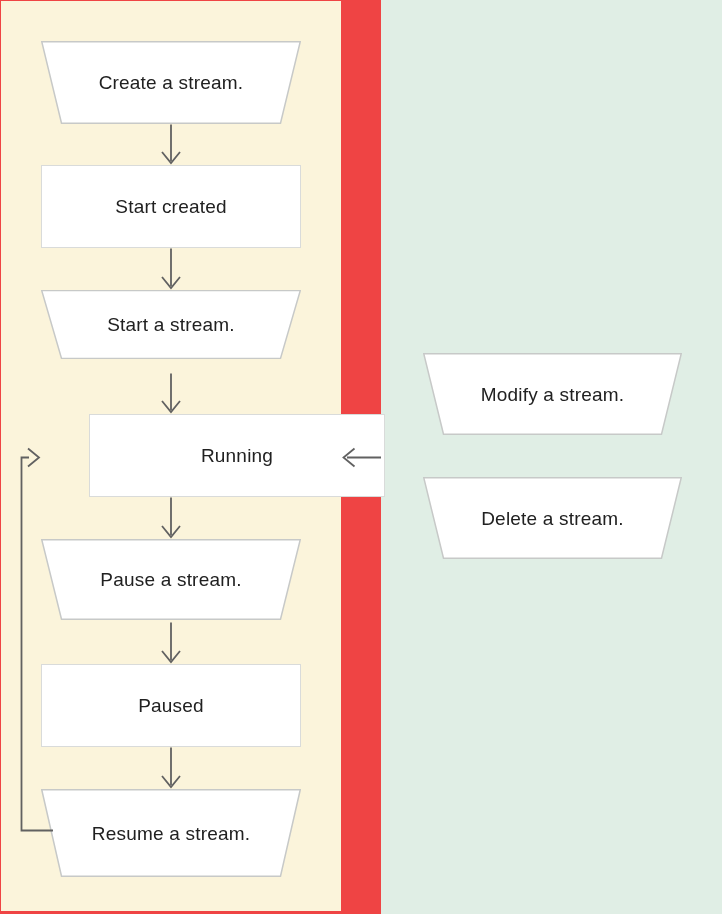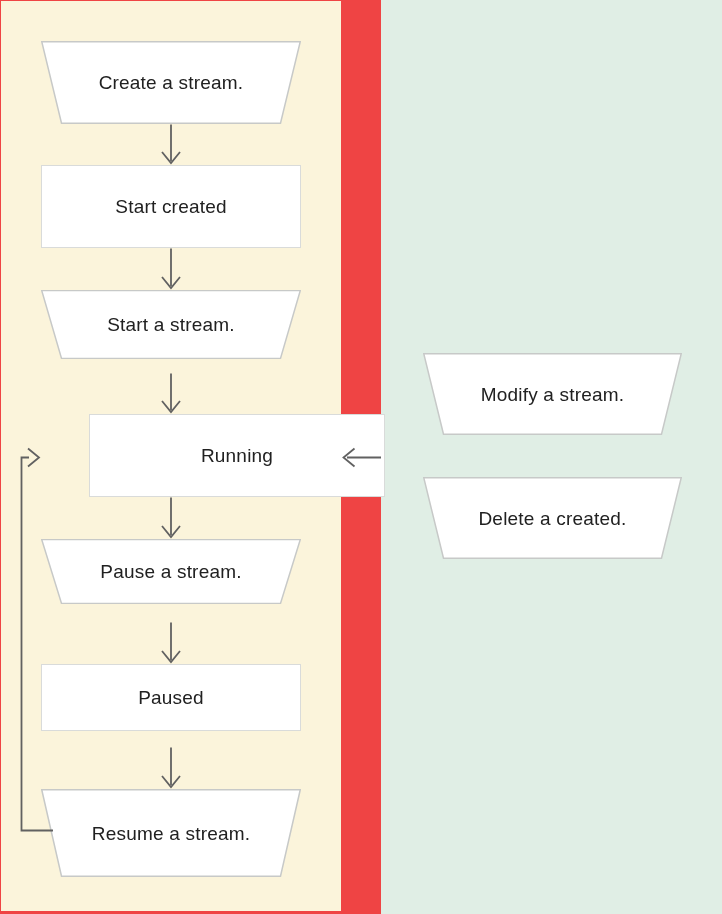--- a/index.html
+++ b/index.html
@@ -101,28 +101,28 @@
     <svg class="shape-svg" viewBox="0 0 260 83" preserveAspectRatio="none">
       <polygon points="0.75,0.75 259.25,0.75 239.5,82.25 20.5,82.25"></polygon>
     </svg>
     <span class="label">Start a stream.</span>
   </div>
 
   <div class="node rect" style="left:41px; top:414px; width:296px; height:83px;margin-left:48px;">
     <span class="label">Running</span>
   </div>
 
-  <div class="node trap" style="left:41px; top:539px; width:260px; height:65px;">
+  <div class="node trap" style="left:41px; top:539px; width:260px; height:81px;">
     <svg class="shape-svg" viewBox="0 0 260 83" preserveAspectRatio="none">
       <polygon points="0.75,0.75 259.25,0.75 239.5,82.25 20.5,82.25"></polygon>
     </svg>
     <span class="label">Pause a stream.</span>
   </div>
 
-  <div class="node rect" style="left:41px; top:664px; width:260px; height:67px;">
+  <div class="node rect" style="left:41px; top:664px; width:260px; height:83px;">
     <span class="label">Paused</span>
   </div>
 
   <div class="node trap" style="left:41px; top:789px; width:260px; height:88px;">
     <svg class="shape-svg" viewBox="0 0 260 83" preserveAspectRatio="none">
       <polygon points="0.75,0.75 259.25,0.75 239.5,82.25 20.5,82.25"></polygon>
     </svg>
     <span class="label">Resume a stream.</span>
   </div>
 
@@ -130,21 +130,21 @@
     <svg class="shape-svg" viewBox="0 0 259 82" preserveAspectRatio="none">
       <polygon points="0.75,0.75 258.25,0.75 238.5,81.25 20.5,81.25"></polygon>
     </svg>
     <span class="label">Modify a stream.</span>
   </div>
 
   <div class="node trap" style="left:423px; top:477px; width:259px; height:82px;">
     <svg class="shape-svg" viewBox="0 0 259 82" preserveAspectRatio="none">
       <polygon points="0.75,0.75 258.25,0.75 238.5,81.25 20.5,81.25"></polygon>
     </svg>
-    <span class="label">Delete a created.</span>
+    <span class="label">Delete a stream.</span>
   </div>
 
   <svg class="arrow-layer" viewBox="0 0 722 914">
     <g>
       <line x1="171" y1="124.5" x2="171" y2="161"></line>
       <polyline points="162,152 171,163 180,152"></polyline>
     </g>
     <g>
       <line x1="171" y1="248.5" x2="171" y2="286"></line>
       <polyline points="162,277 171,288 180,277"></polyline>

